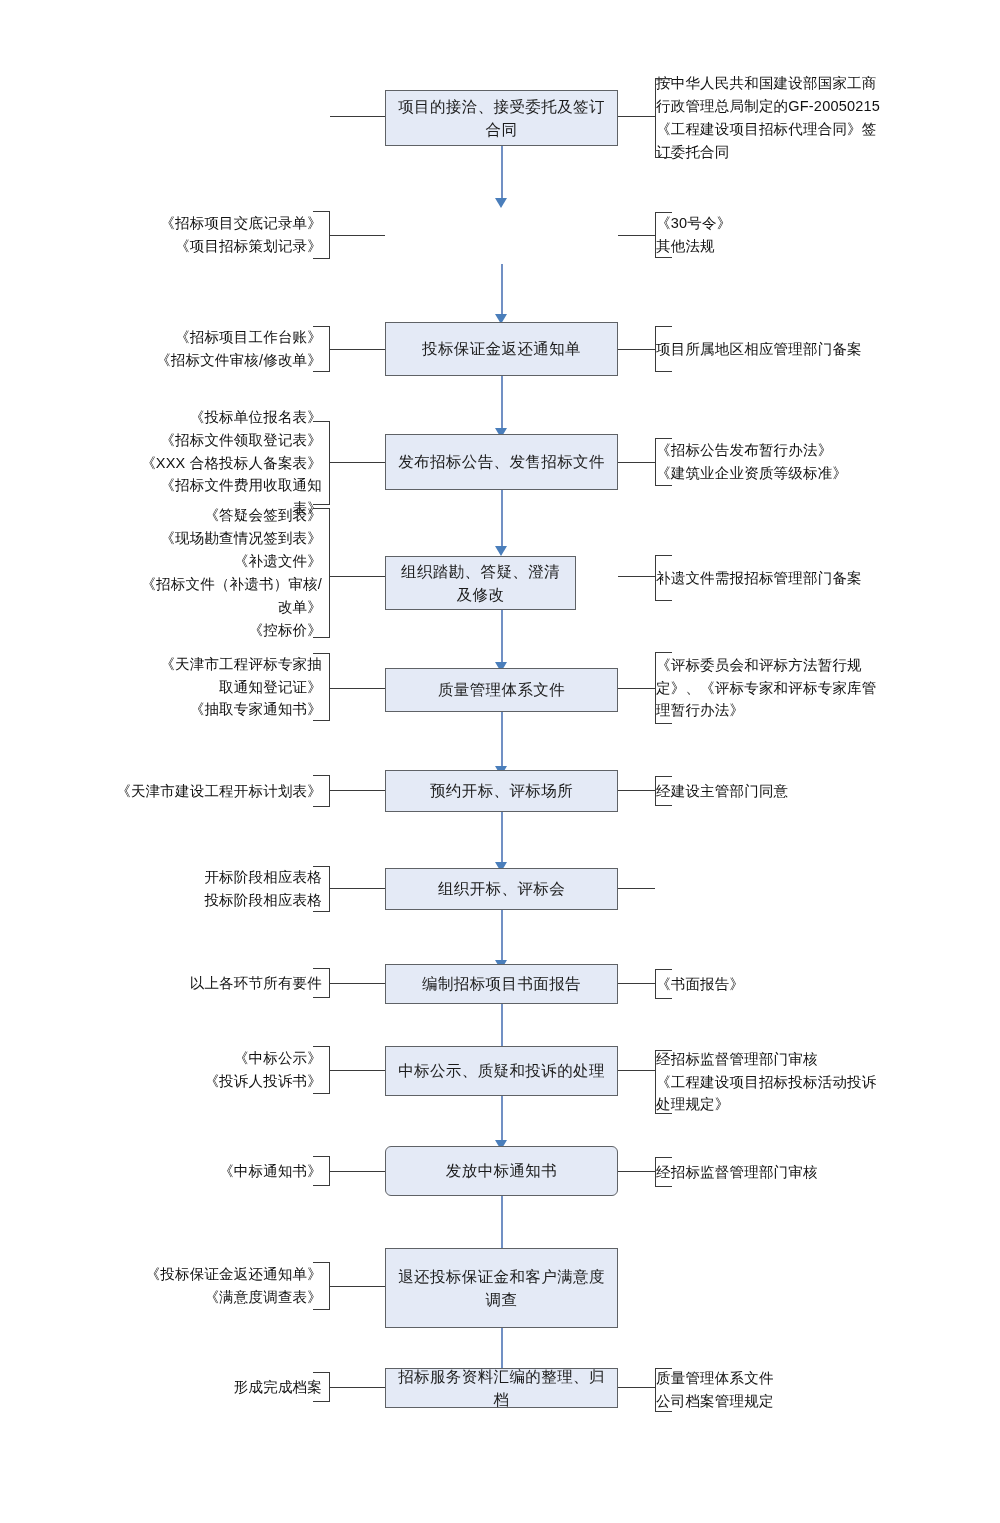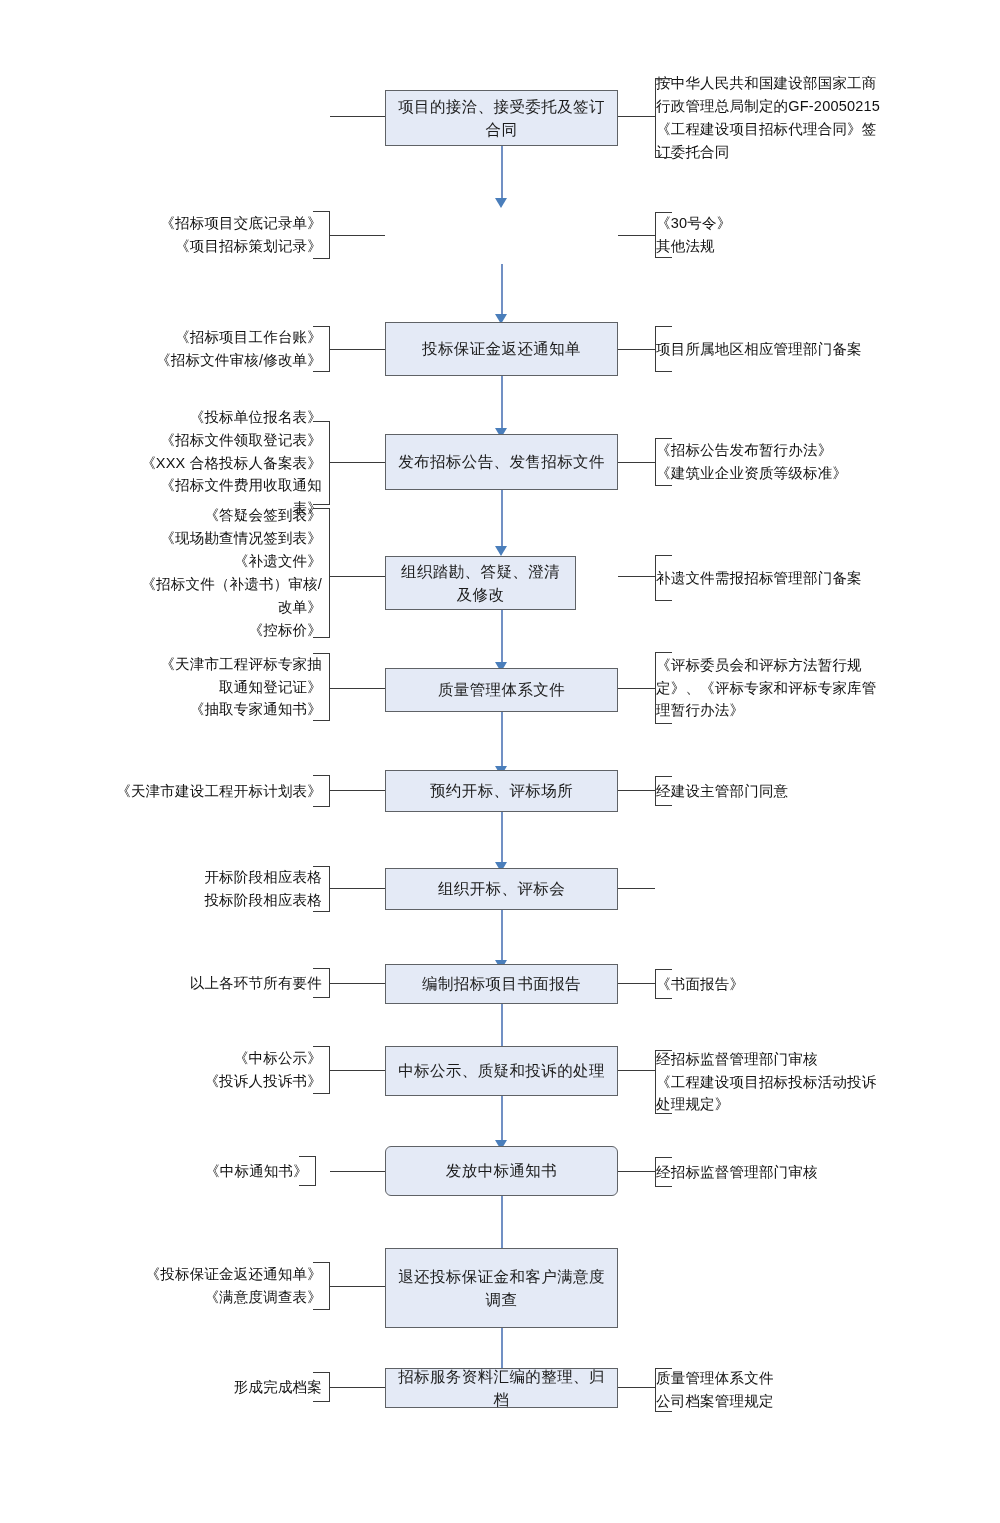--- a/index.html
+++ b/index.html
@@ -189,21 +189,21 @@
   <div class="side left" style="left:150px; top:1046px; width:180px; height:48px;">《中标公示》
 《投诉人投诉书》</div>
   <div class="leader" style="left:330px; top:1070px; width:55px;"></div>
   <div class="node" style="left:385px; top:1046px; width:233px; height:50px;">中标公示、质疑和投诉的处理</div>
   <div class="leader" style="left:618px; top:1070px; width:37px;"></div>
   <div class="side right" style="left:655px; top:1050px; width:228px; height:64px;">经招标监督管理部门审核
 《工程建设项目招标投标活动投诉处理规定》</div>
   <div class="arrow" style="left:501px; top:1096px; height:46px;"></div>
   <div class="arrowhead" style="left:495px; top:1140px;"></div>
 
-  <div class="side left" style="left:136px; top:1156px; width:180px; height:30px;">《中标通知书》</div>
+  <div class="side left" style="left:150px; top:1156px; width:180px; height:30px;">《中标通知书》</div>
   <div class="leader" style="left:330px; top:1171px; width:55px;"></div>
   <div class="node" style="left:385px; top:1146px; width:233px; height:50px;border-radius:6px;">发放中标通知书</div>
   <div class="leader" style="left:618px; top:1171px; width:37px;"></div>
   <div class="side right" style="left:655px; top:1157px; width:228px; height:30px;">经招标监督管理部门审核</div>
   <div class="arrow" style="left:501px; top:1196px; height:54px;"></div>
   <div class="arrowhead" style="left:495px; top:1248px;"></div>
 
   <div class="side left" style="left:138px; top:1262px; width:192px; height:48px;">《投标保证金返还通知单》
 《满意度调查表》</div>
   <div class="leader" style="left:330px; top:1286px; width:55px;"></div>

